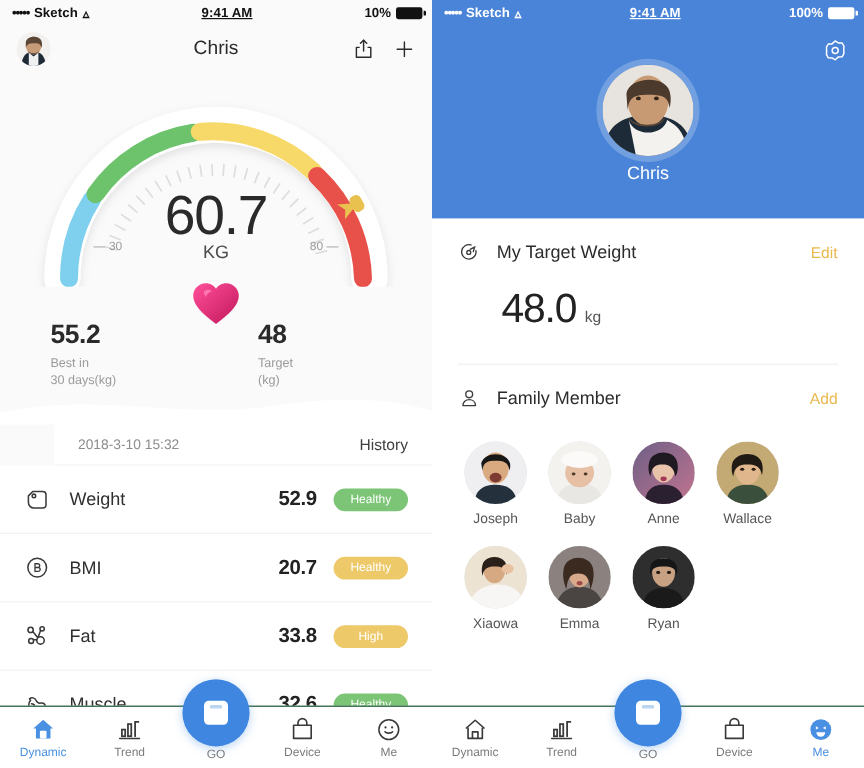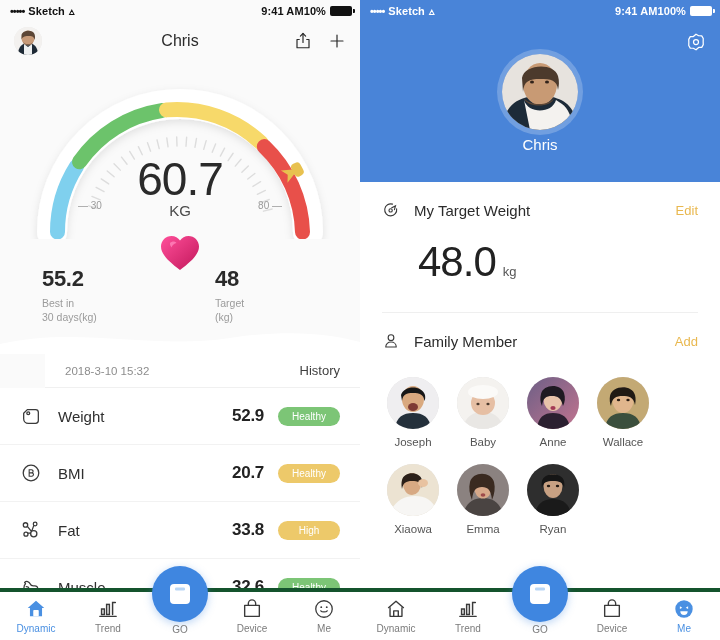--- a/index.html
+++ b/index.html
@@ -9,21 +9,21 @@
   .app { width:720px; height:640px; display:flex; }
   .phone { width:360px; height:640px; position:relative; overflow:hidden; }
 
   
   .left { background:#fafafa; }
 
   .statusbar { height:22px; display:flex; align-items:center; padding:0 8px 0 10px;
                font-size:11px; font-weight:bold; letter-spacing:.1px; }
   .sb-left { display:flex; align-items:center; gap:4px; }
   .sb-dots { letter-spacing:-1px; font-size:11px; }
-  .sb-mid { flex:1; text-align:right; }
+  .sb-mid { flex:1; text-align:center;text-decoration:underline; }
   .sb-right { display:flex; align-items:center; gap:4px; }
   .batt { width:22px; height:10px; border-radius:2px; position:relative; display:inline-block; }
   .batt:after { content:""; position:absolute; right:-3px; top:3px; width:2px; height:4px; border-radius:0 1px 1px 0; }
   .left .statusbar { color:#111; }
   .left .batt { background:#111; }
   .left .batt:after { background:#111; }
   .wifi { font-size:11px; }
 
   .navbar { height:38px; display:flex; align-items:center; padding:0 14px; position:relative; }
   .nav-title { position:absolute; left:0; right:0; text-align:center; font-size:16px; color:#2b2b2b; }
@@ -77,32 +77,32 @@
             width:76px; height:76px; border-radius:50%; overflow:hidden;
             box-shadow:0 0 0 5px rgba(255,255,255,.22); background:#3f78cc; }
   .rname { position:absolute; left:0; right:0; top:136px; text-align:center; color:#fff; font-size:15px; }
 
   .sect { padding:0 22px; }
   .sect-head { display:flex; align-items:center; height:56px;text-align:center; }
   .sect-ico { width:18px; height:18px; flex:0 0 18px; }
   .sect-t { margin-left:14px; font-size:15px; color:#2c2c2c; }
   .sect-a { margin-left:auto; font-size:13px; color:#e9b84f; }
   .tw { padding:0 0 26px 36px; display:flex; align-items:baseline; }
-  .tw-v { font-size:42px; color:#222; letter-spacing:-1px; }
+  .tw-v { font-size:34px; color:#222; letter-spacing:-1px; }
   .tw-u { font-size:13px; color:#555; margin-left:7px; }
   .hr { height:1px; background:#efefef; margin:0 22px; }
 
   .fam { padding:8px 18px 0 18px; display:flex; flex-wrap:wrap; }
   .fm { width:70px; margin-bottom:16px; text-align:center; }
   .fm-av { width:52px; height:52px; border-radius:50%; margin:0 auto; overflow:hidden; background:#ddd; }
   .fm-n { margin-top:7px; font-size:11.5px; color:#555; }
 
   
   .tabbar { position:absolute; left:0; bottom:0; width:360px; height:52px;
-            background:#fff; border-top:4px solid #14532d; display:flex; }
+            background:#fff; border-top:1px solid #14532d; display:flex; }
   .tab { flex:1; display:flex; flex-direction:column; align-items:center; justify-content:center;
          gap:3px; position:relative; }
   .tab .ti { width:22px; height:22px; }
   .tab .tl { font-size:10px; color:#7b7b7b; }
   .tab.active .tl { color:#4a90e2; }
   .go-btn { position:absolute; left:50%; transform:translateX(-50%); bottom:18px;
             width:56px; height:56px; border-radius:50%; background:#3f86e0;
             display:flex; align-items:center; justify-content:center;
             box-shadow:0 2px 8px rgba(63,134,224,.35); }
   .go-lbl { position:absolute; left:50%; transform:translateX(-50%); bottom:5px; font-size:10px; color:#7b7b7b; }

